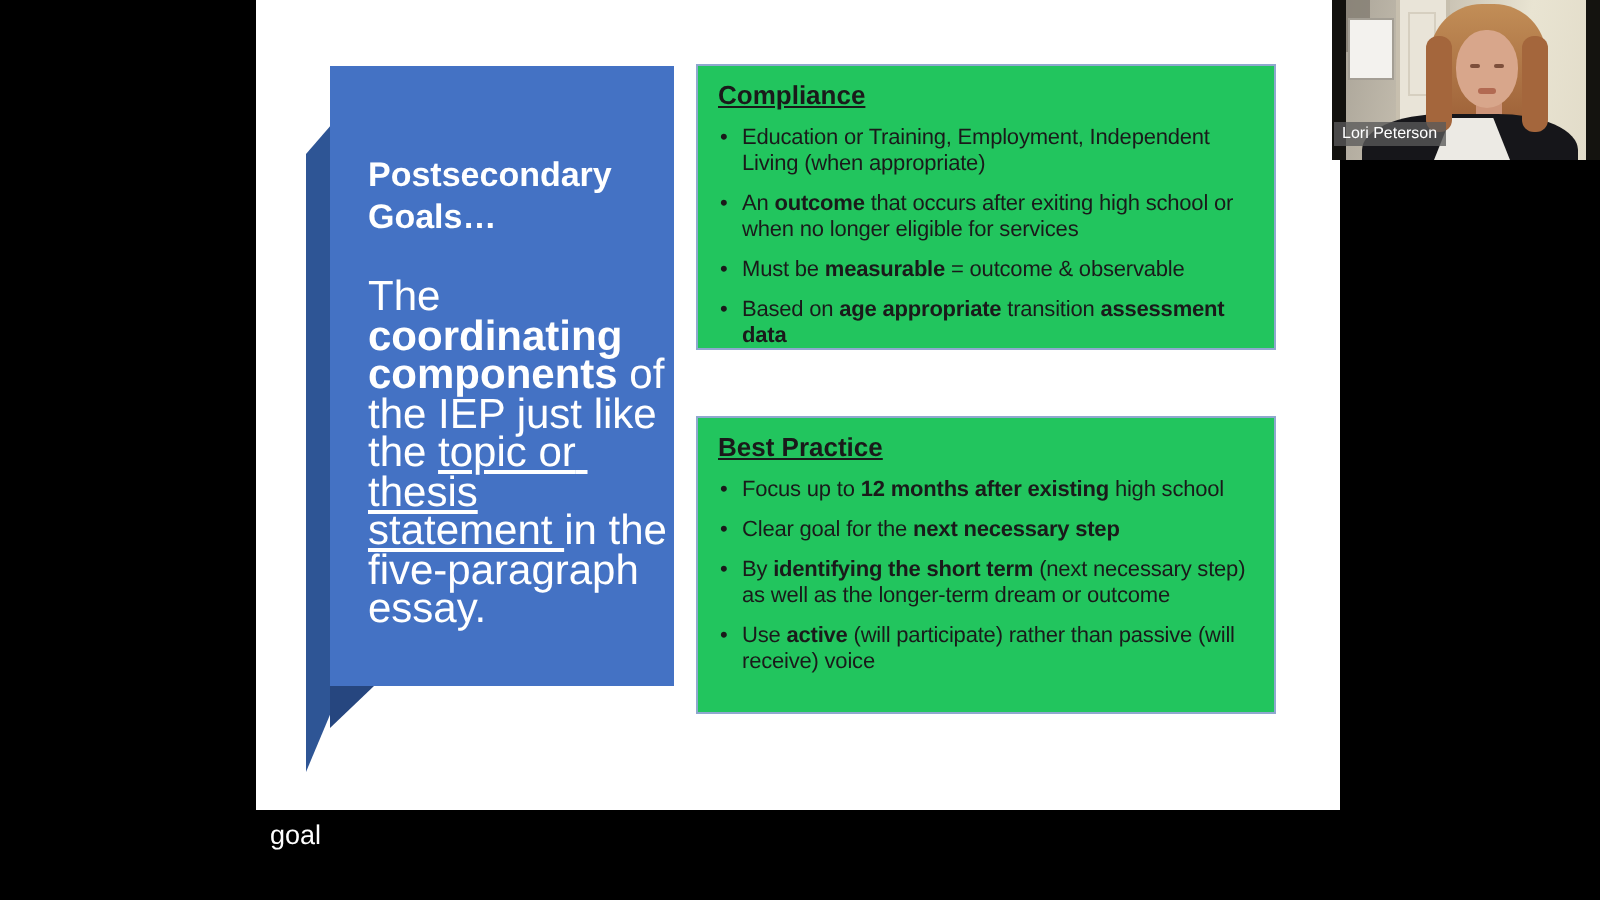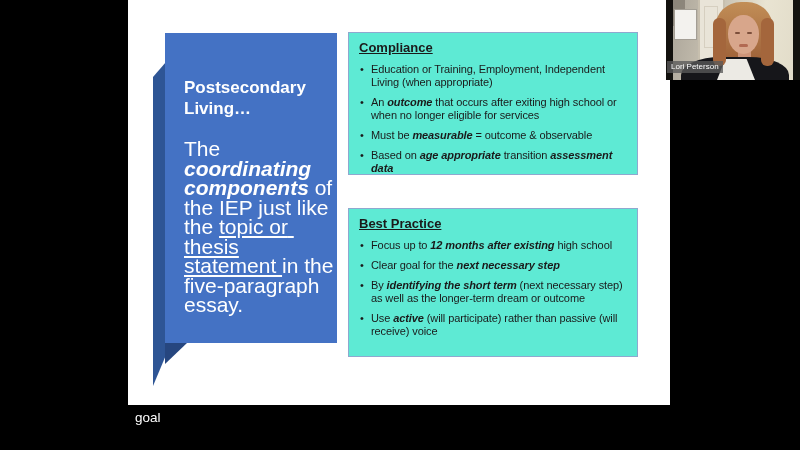--- a/index.html
+++ b/index.html
@@ -8,29 +8,29 @@
 
   
   .slide{position:absolute;left:128px;top:0;width:542px;height:405px;background:#fff;}
   .ribbon-svg{position:absolute;left:0;top:0;}
 
   .rb-title{position:absolute;left:56px;top:77px;width:150px;
             font-size:17px;font-weight:700;line-height:21px;color:#fff;white-space:pre-wrap;}
   .rb-body{position:absolute;left:56px;top:139px;width:155px;
            font-size:21px;line-height:19.5px;color:#fff;white-space:pre-wrap;}
 
-  .box{position:absolute;left:220px;width:290px;background:#5eead4;border:1px solid #8fa8cf;
+  .box{position:absolute;left:220px;width:290px;background:#22c55e;border:1px solid #8fa8cf;
        box-sizing:border-box;padding:7px 6px 6px 9px;color:#1a1a1a;}
   .box1{top:32px;height:143px;}
   .box2{top:188px;height:149px;margin-top:20px;}
   .box-title{font-size:13px;font-weight:700;text-decoration:underline;margin:0 0 8px 1px;}
   .bi-row{display:flex;margin:0 0 7px 0;font-size:11px;line-height:13px;letter-spacing:-0.1px;}
   .dot{flex:0 0 13px;width:13px;padding-left:2px;box-sizing:border-box;}
   .bt{flex:1;}
-  .seg-bi{font-weight:700;font-style:italic;}
+  .seg-bi{font-weight:700;}
   .seg-u{text-decoration:underline;}
 
   
   .webcam{position:absolute;left:666px;top:0;width:134px;height:80px;background:#737373;overflow:hidden;}
   .wc-left{position:absolute;left:0;top:0;width:7px;height:80px;background:#12110e;}
   .wc-right{position:absolute;left:127px;top:0;width:7px;height:80px;background:#14130f;}
   .wc-video{position:absolute;left:7px;top:0;width:120px;height:80px;overflow:hidden;
             background:linear-gradient(100deg,#aba599 0%,#c7c0b1 35%,#e9e4d2 70%,#e2dcc9 100%);}
   .wc-shade{position:absolute;left:0;top:0;width:12px;height:26px;background:#837d72;opacity:.8;}
   .wc-board{position:absolute;left:1px;top:9px;width:21px;height:29px;background:#f3f2ee;border:1px solid #a39e94;}
@@ -66,21 +66,21 @@
 
   <div class="slide">
 
     <svg class="ribbon-svg" width="542" height="405" viewBox="0 0 542 405">
       <polygon points="38,62 25,77 25,386 38,355" fill="#2e5595"></polygon>
       <polygon points="37,343 59,343 37,364" fill="#26467f"></polygon>
       <rect x="37" y="33" width="172" height="310" fill="#4472c4"></rect>
     </svg>
 
     <div class="rb-title">Postsecondary
-Living…</div>
+Goals…</div>
     <div class="rb-body"><span>The </span><span class="seg-bi">coordinating
 components</span><span> of
 the IEP just like
 the </span><span class="seg-u">topic or thesis
 statement </span><span>in the
 five-paragraph
 essay.</span></div>
 
     <div class="box box1">
       <div class="box-title">Compliance</div>

